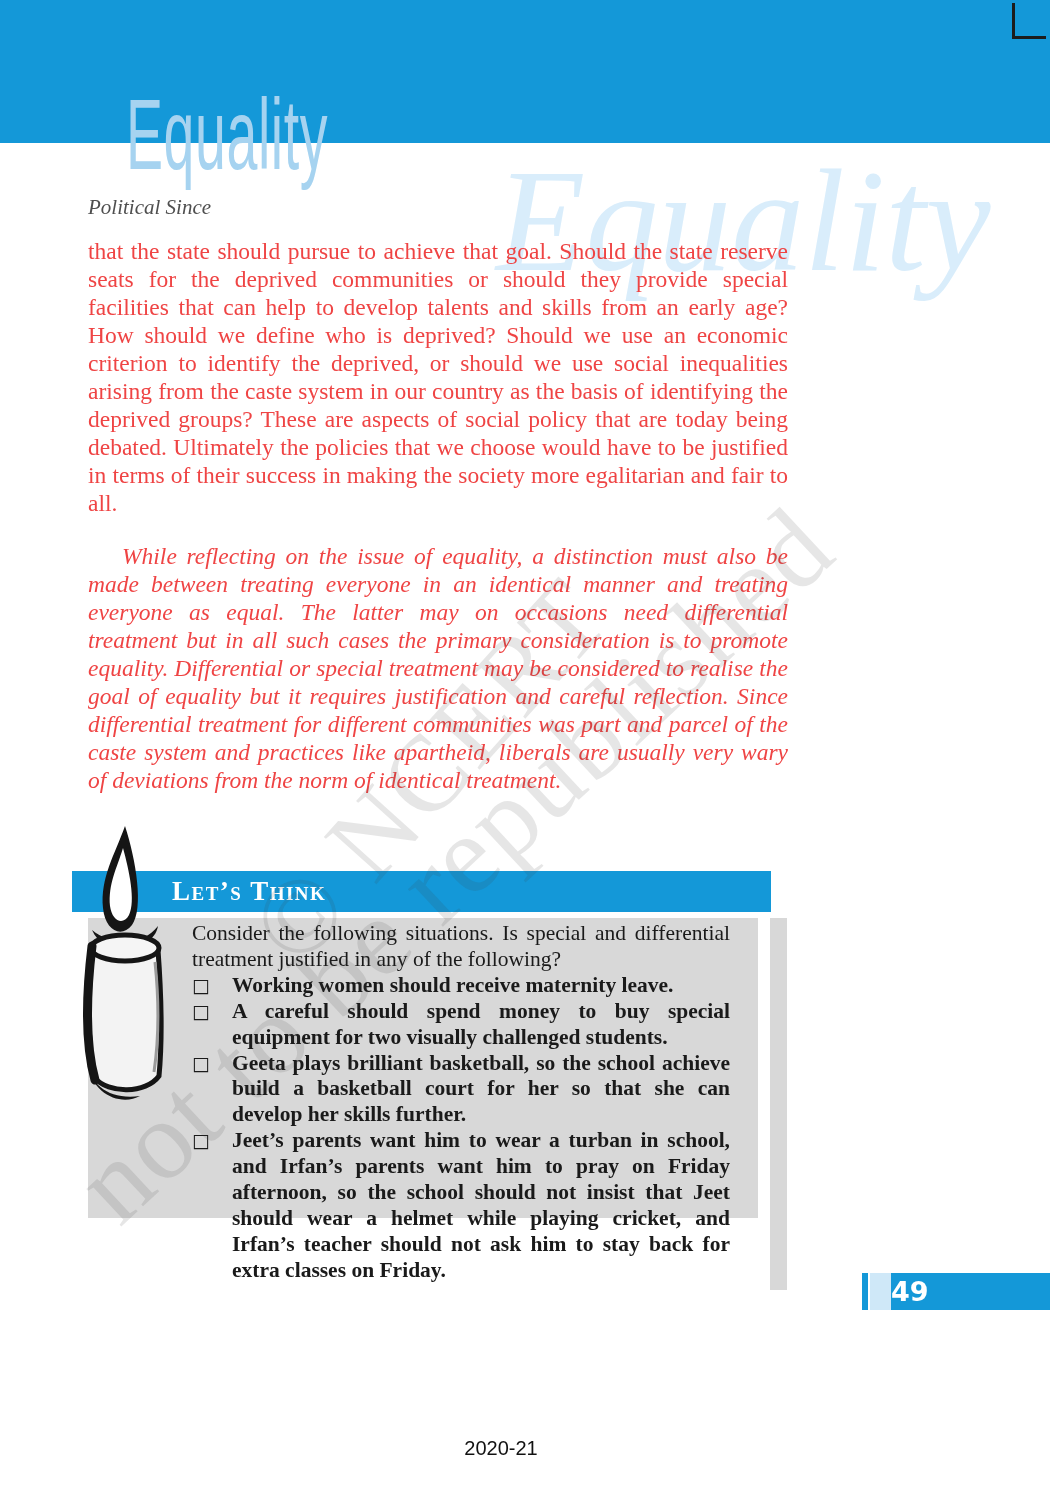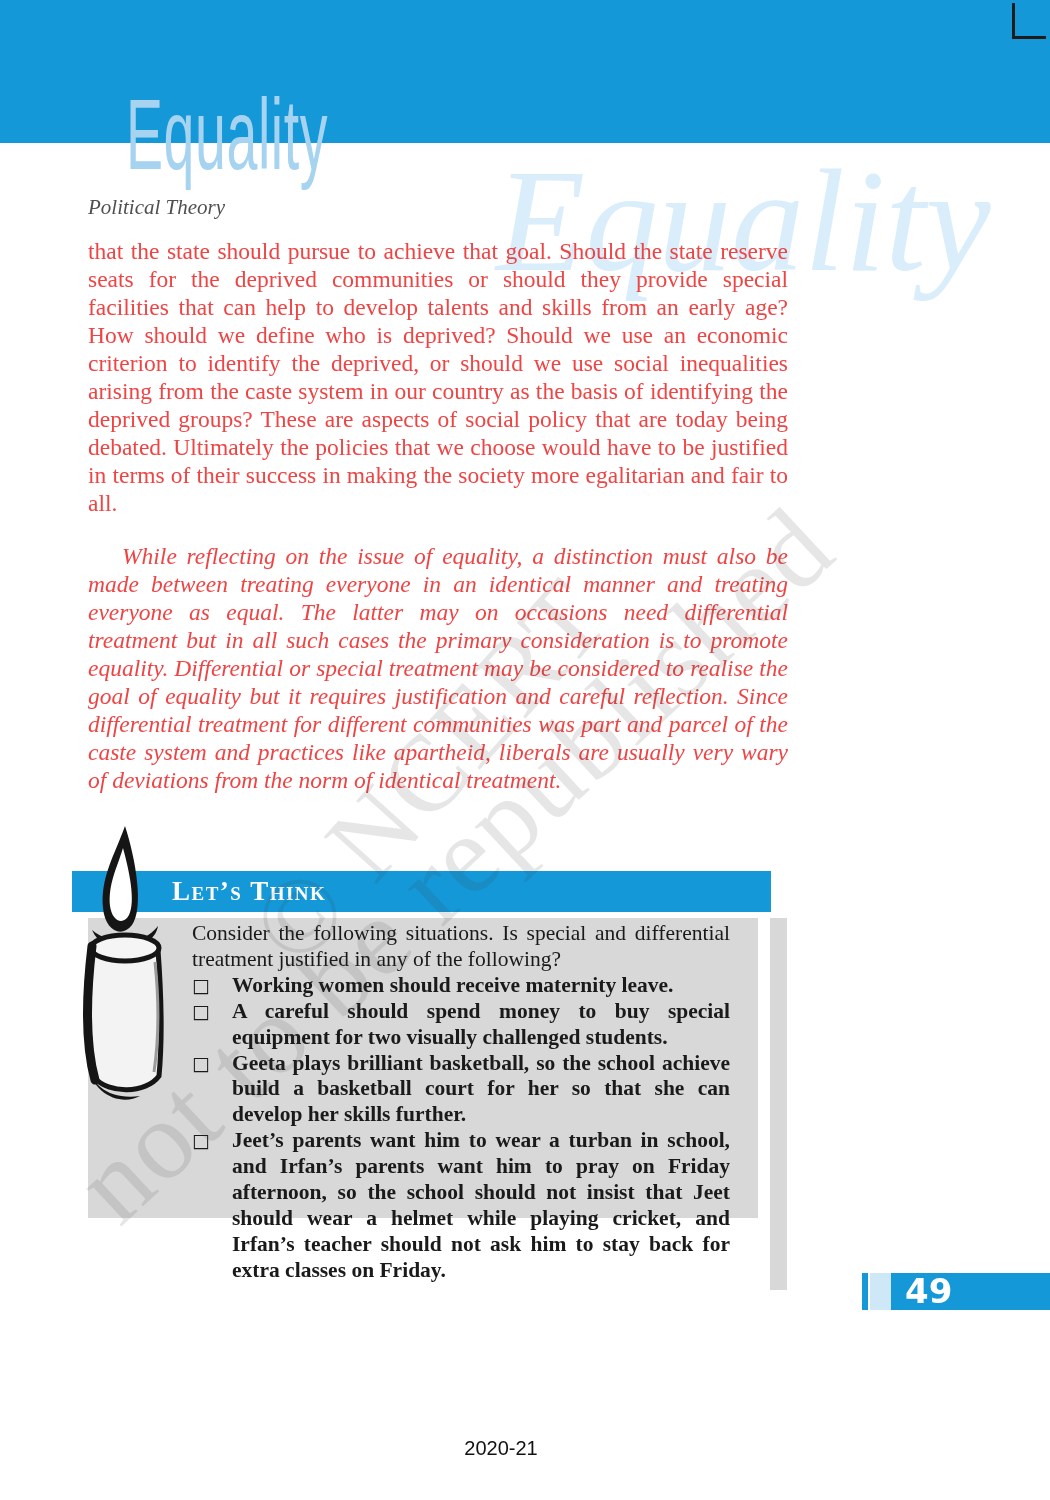--- a/index.html
+++ b/index.html
@@ -79,23 +79,23 @@
   }
   .pagenum-square{
     position:absolute;left:870px;top:1273px;width:21px;height:37px;
     background:var(--light-blue,#cfe8f8);z-index:3;
   }
   .pagenum-box{
     position:absolute;left:891px;top:1273px;width:159px;height:37px;
     background:var(--blue,#1498d8);z-index:3;
   }
   .pagenum-box span{
-    display:block;padding-left:14px;line-height:37px;
+    display:block;padding-left:0;line-height:37px;
     font-family:"DejaVu Sans",sans-serif;font-weight:bold;
-    font-size:34px;color:#ffffff;border-radius:6px;
+    font-size:27px;color:#ffffff;border-radius:6px;
   }
   
   .footer-year{
     position:absolute;left:0;top:1437px;width:1002px;text-align:center;z-index:3;
     font-family:"Liberation Sans",sans-serif;font-size:20px;color:#111111;
   }
   
   .diag-wm span{
     position:absolute;z-index:9;pointer-events:none;white-space:nowrap;
     font-family:"Liberation Serif",serif;color:rgba(60,60,60,0.13);
@@ -119,21 +119,21 @@
 
   <div class="crop-mark">
     <span class="cm-v"></span>
     <span class="cm-h"></span>
   </div>
 
   <h1 class="chapter-title">Equality</h1>
 
   <div class="bg-watermark">Equality</div>
 
-  <div class="subtitle">Political Theory</div>
+  <div class="subtitle">Political Since</div>
 
   <p class="body-para para1">that the state should pursue to achieve that goal. Should the state reserve seats for the deprived communities or should they provide special facilities that can help to develop talents and skills from an early age? How should we define who is deprived? Should we use an economic criterion to identify the deprived, or should we use social inequalities arising from the caste system in our country as the basis of identifying the deprived groups? These are aspects of social policy that are today being debated. Ultimately the policies that we choose would have to be justified in terms of their success in making the society more egalitarian and fair to all.</p>
 
   <p class="body-para para2">While reflecting on the issue of equality, a distinction must also be made between treating everyone in an identical manner and treating everyone as equal. The latter may on occasions need differential treatment but in all such cases the primary consideration is to promote equality. Differential or special treatment may be considered to realise the goal of equality but it requires justification and careful reflection. Since differential treatment for different communities was part and parcel of the caste system and practices like apartheid, liberals are usually very wary of deviations from the norm of identical treatment.</p>
 
   <div class="lt-bar">
     <span class="lt-label">Let’s Think</span>
   </div>
 
   <div class="lt-box">

